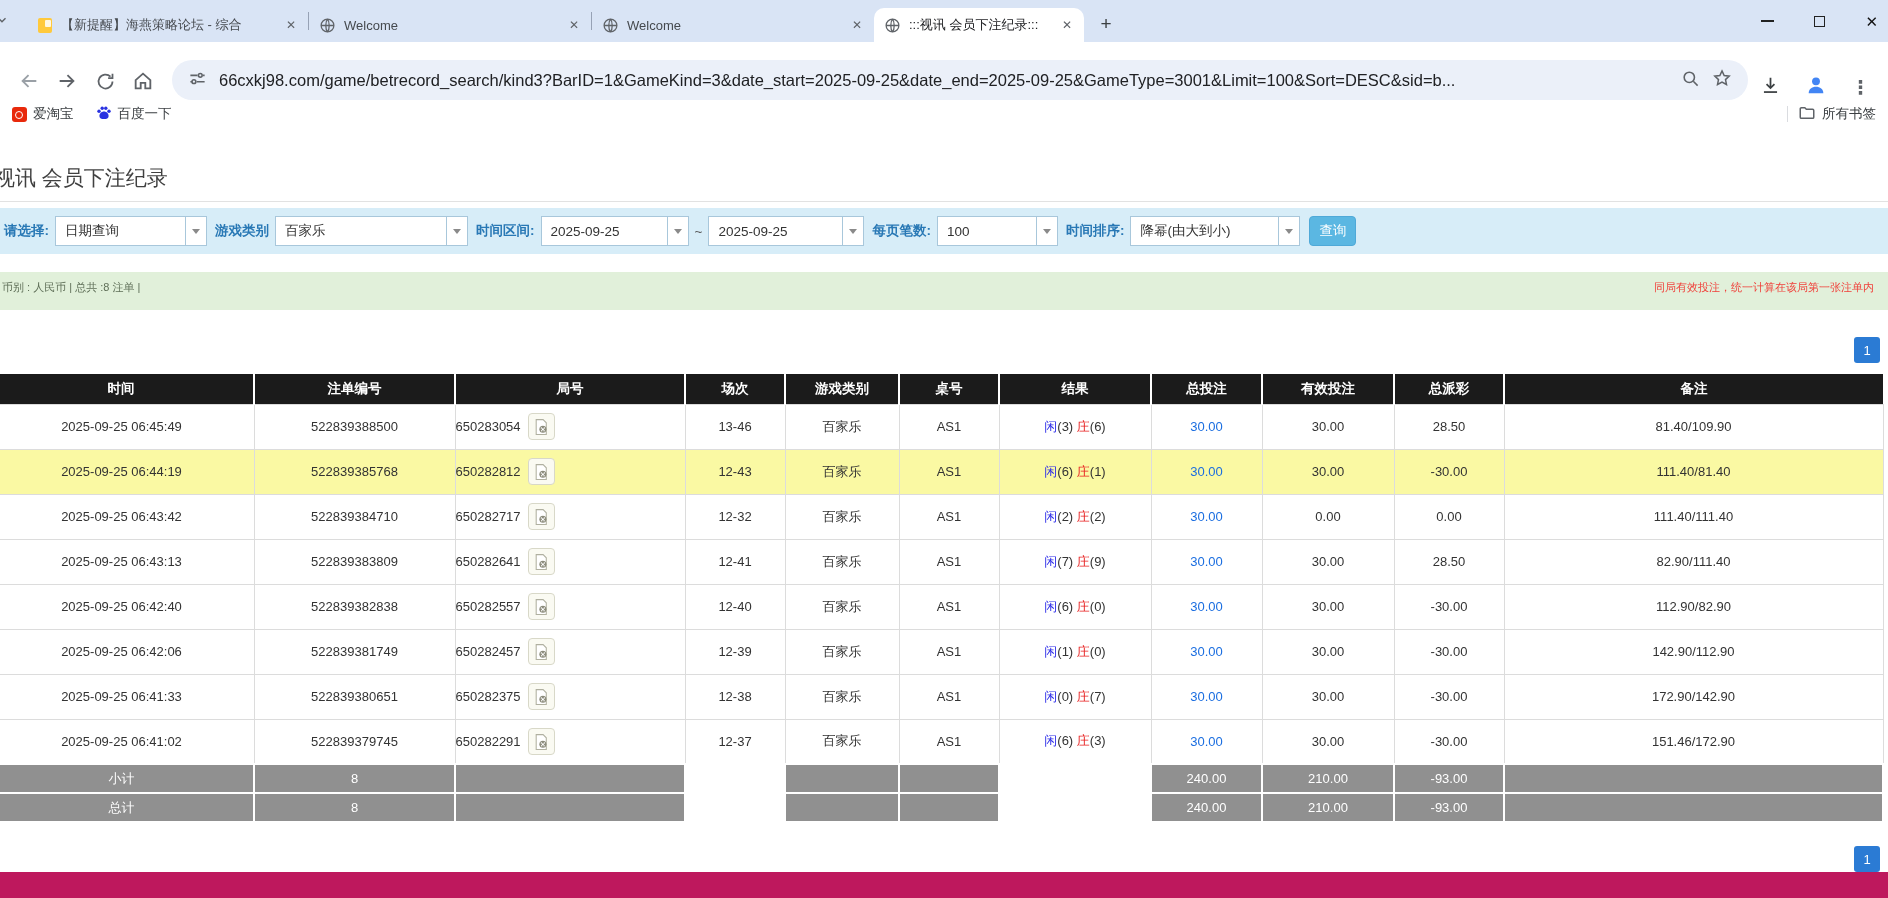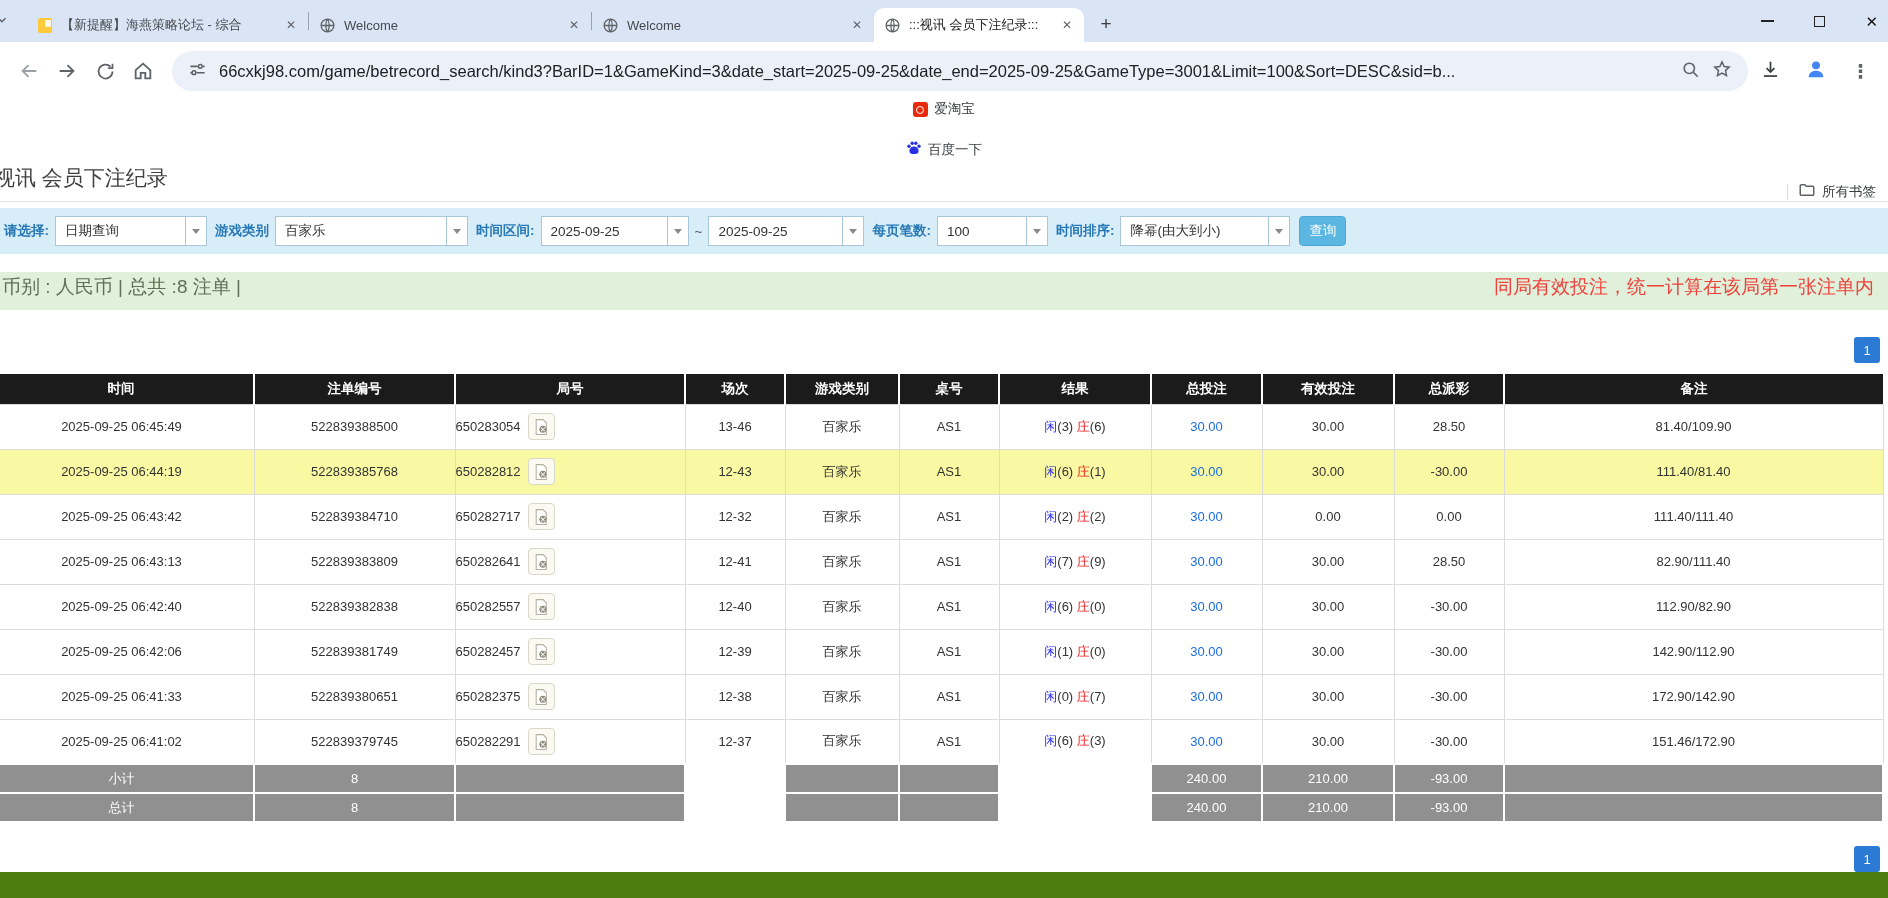--- a/index.html
+++ b/index.html
@@ -1,46 +1,46 @@
 <!DOCTYPE html>
 <html><head>
 <meta charset="utf-8">
 <style>
   * { margin:0; padding:0; box-sizing:border-box; }
   html,body { background:#fff; }
   .screen{ width:1888px; height:898px; position:relative; overflow:hidden;
-    font-family:"Liberation Sans","DejaVu Sans",sans-serif; background:#4d7c0f; }
+    font-family:"Liberation Sans","DejaVu Sans",sans-serif; background:#be185d; }
 
   
   .tabbar{ height:42px; background:#D9E4F5; display:flex; align-items:flex-end; padding-left:26px; position:relative; }
   .tab-chevron{ position:absolute; left:-5px; top:13px; color:#5f6368; }
   .tab{ width:282px; height:34px; display:flex; align-items:center; gap:8px; padding:0 8px 0 10px;
     font-size:13px; color:#45494e; border-radius:10px 10px 0 0; cursor:default; position:relative; }
   .tab .t-title{ flex:1; white-space:nowrap; overflow:hidden; }
   .tab.active{ background:#fff; color:#202124; width:210px; }
   .tab-close{ color:#5f6368; font-size:12px; width:18px; height:18px; line-height:18px; text-align:center; border-radius:50%; }
   .tab-div{ width:1px; height:18px; background:#97a2b5; align-self:center; margin-bottom:0; }
   .newtab{ width:28px; height:28px; margin:0 0 3px 8px; font-size:19px; color:#3c4043; text-align:center; line-height:26px; }
   .favicon{ width:17px; height:17px; flex:0 0 auto; display:flex; align-items:center; justify-content:center; }
   .fav-doc{ width:14px; height:15px; background:#FFC93C; border-radius:2px; position:relative; }
   .fav-doc::after{ content:""; position:absolute; right:1px; top:2px; width:6px; height:7px; background:#fff; border-radius:1px; opacity:.85; }
   .win-controls{ position:absolute; right:10px; top:0; height:42px; display:flex; align-items:center; gap:40px; }
   .wc-min{ width:13px; height:2px; background:#222; }
   .wc-max{ width:11px; height:11px; border:1.6px solid #222; }
   .wc-close{ font-size:15px; color:#111; line-height:15px; }
 
-  .toolbar{ height:58px; background:#fff; display:flex; align-items:center; padding:0 10px; }
+  .toolbar{ height:58px; background:#fff; display:flex; align-items:flex-end; padding:0 10px; }
   .navbtn{ width:38px; height:38px; display:flex; align-items:center; justify-content:center; border-radius:50%; }
   .omnibox{ flex:1; height:40px; background:#EBF0F9; border-radius:20px; margin:0 12px 0 10px;
     display:flex; align-items:center; padding:0 16px; gap:12px; }
   .url{ flex:1; font-size:16.5px; color:#202124; white-space:nowrap; overflow:hidden; }
   .tool-right{ display:flex; align-items:center; gap:24px; padding-right:8px; }
   .dots{ font-size:19px; color:#5f6368; font-weight:bold; }
 
-  .bookmarks{ height:28px; background:#fff; display:flex; align-items:center; padding:0 12px; font-size:13.5px; color:#3c4043; gap:22px;flex-direction:column; }
+  .bookmarks{ height:28px; background:#fff; display:flex; align-items:center; padding:0 12px; font-size:13.5px; color:#3c4043; gap:22px; }
   .bm-item{ display:flex; align-items:center; gap:6px; }
   .bm-right{ margin-left:auto; display:flex; align-items:center; gap:6px; }
   .bm-sep{ width:1px; height:16px; background:#dadce0; margin-right:4px; }
   .tb-red{ width:15px; height:15px; background:#E8290B; border-radius:3px; position:relative; }
   .tb-red::after{ content:""; position:absolute; left:3px; top:4px; width:6px; height:6px; border:1.5px solid #fff; border-radius:50%; }
 
   
   .content{ background:#fff; }
   .title-wrap{ padding:36px 0 9px 0; border-bottom:1px solid #E2E2E2; }
   .page-title{ font-size:21px; color:#404040; margin-left:-6px; white-space:nowrap; }
@@ -50,21 +50,21 @@
   .flabel:first-child{ margin-left:2px; }
   .combo{ display:flex; height:30px; background:#fff; border:1px solid #A8C7DB; }
   .combo-input{ display:flex; align-items:center; padding:0 9px; color:#333; overflow:hidden; white-space:nowrap; }
   .combo-btn{ width:21px; border-left:1px solid #A8C7DB; display:flex; align-items:center; justify-content:center; background:#fff; }
   .arr{ width:0; height:0; border-left:4px solid transparent; border-right:4px solid transparent; border-top:5px solid #8a8a8a; }
   .tilde{ color:#555; margin:0 6px; }
   .search-btn{ width:47px; height:30px; margin-left:9px; background:#5BB7E2; border:1px solid #4FA9D8; border-radius:4px;
     color:#fff; font-size:13.5px; display:flex; align-items:center; justify-content:center; cursor:pointer; }
 
   .info-bar{ margin-top:18px; height:38px; background:#E1F0DA; display:flex; align-items:center; justify-content:space-between;
-    padding:0 14px 8px 2px; font-size:19px; }
+    padding:0 14px 8px 2px; font-size:11px; }
   .info-left{ color:#5F6F58; }
   .info-right{ color:#F0403A; }
 
   .pag-row{ display:flex; justify-content:flex-end; padding-right:8px; }
   .pag-top{ margin-top:27px; }
   .pag-bottom{ margin-top:23px; }
   .page-box{ width:26px; height:26px; background:#2B7BD4; border-radius:3px; color:#fff; font-size:13px;
     display:flex; align-items:center; justify-content:center; cursor:pointer; }
 
   table.records{ margin-top:11px; margin-left:-12px; width:1894px; border-collapse:collapse; table-layout:fixed; }
@@ -265,21 +265,21 @@
       </div>
       <span class="tilde">~</span>
       <div class="combo" style="width:156px">
         <div class="combo-input" style="flex:1">2025-09-25</div>
         <div class="combo-btn">
             <span class="arr"></span>
           </div>
       </div>
 
       <span class="flabel">每页笔数:</span>
-      <div class="combo" style="width:111px">
+      <div class="combo" style="width:121px">
         <div class="combo-input" style="flex:1">100</div>
         <div class="combo-btn">
             <span class="arr"></span>
           </div>
       </div>
 
       <span class="flabel">时间排序:</span>
       <div class="combo" style="width:170px">
         <div class="combo-input" style="flex:1">降幂(由大到小)</div>
         <div class="combo-btn">

